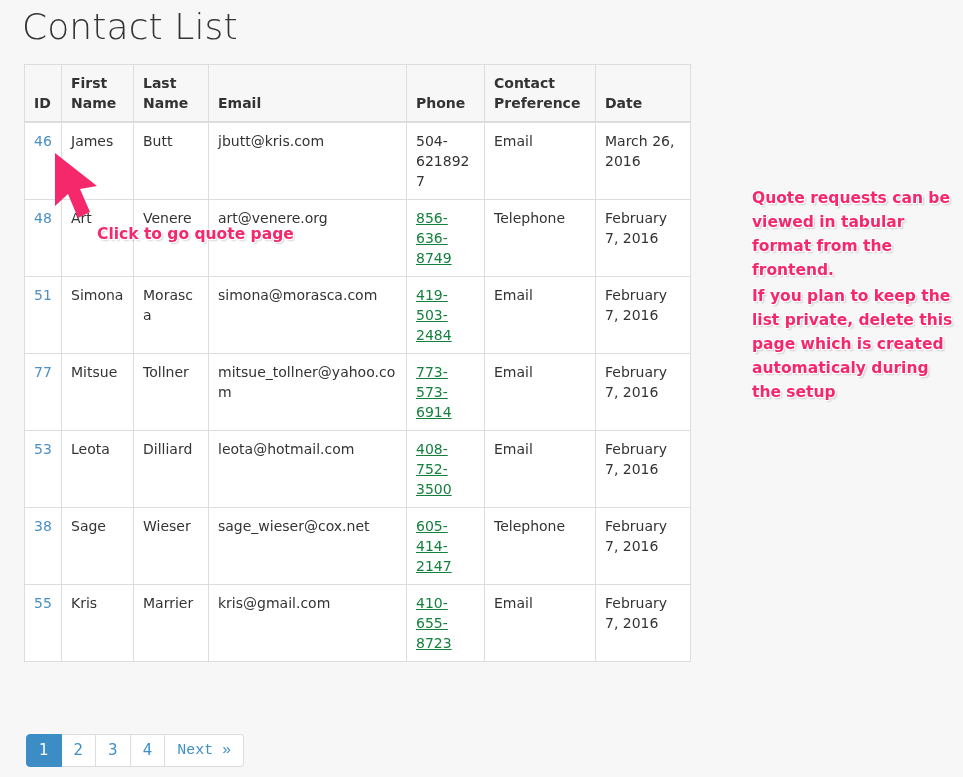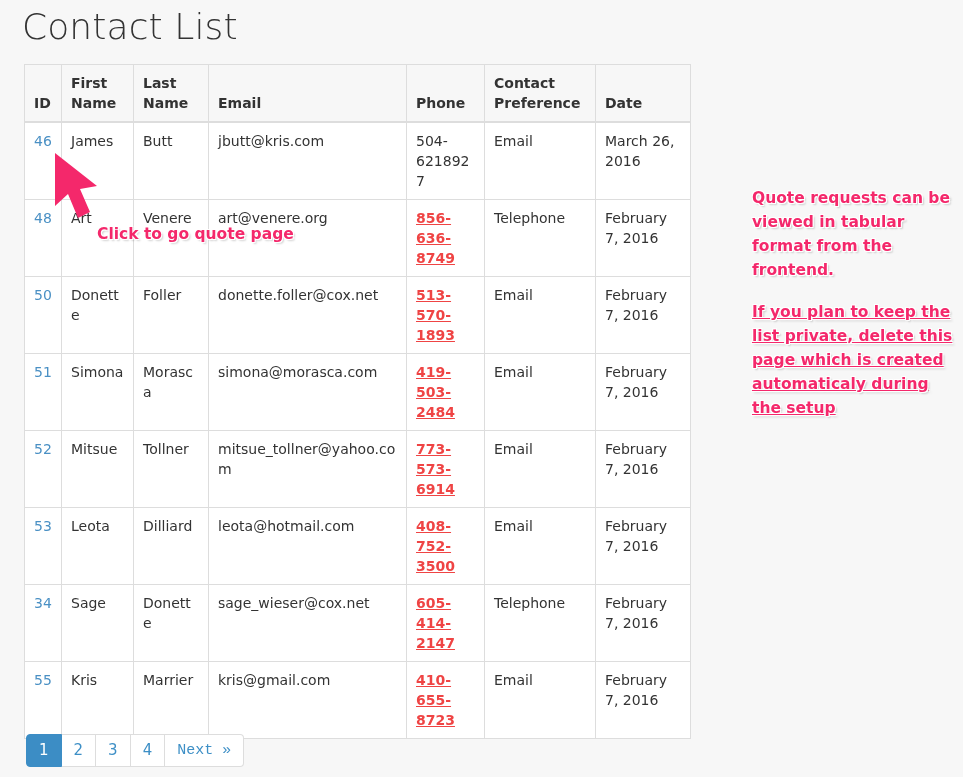--- a/index.html
+++ b/index.html
@@ -87,23 +87,22 @@
   col.c-email { width: 198px; }
   col.c-phone { width: 78px; }
   col.c-pref  { width: 111px; }
   col.c-date  { width: 95px; }
 
   a.id-link {
     color: #4a90c4;
     text-decoration: none;
   }
   a.phone-link {
-    color: #ef4444;
+    color: #15803d;
     text-decoration: underline;
-    font-weight: bold;
   }
 
   
   .pagination {
     position: absolute;
     left: 26px;
     top: 734px;
     display: flex;
     align-items: stretch;
     font-size: 15px;
@@ -154,23 +153,22 @@
        2px 2px 2px rgba(0,0,0,0.18);
   }
   .annot-right-1 {
     left: 752px;
     top: 162px;
     width: 205px;
     margin-top: 24px;
   }
   .annot-right-2 {
     left: 752px;
-    top: 300px;
+    top: 284px;
     width: 205px;
-    text-decoration: underline;
   }
   .annot-click {
     left: 97px;
     top: 222px;
     width: 230px;
     white-space: nowrap;
   }
 
   .arrow-svg {
     position: absolute;
@@ -223,59 +221,50 @@
           <tr>
             <td><a class="id-link" href="#">48</a></td>
             <td>Art</td>
             <td>Venere</td>
             <td>art@venere.org</td>
             <td><a class="phone-link" href="#">856-636-8749</a></td>
             <td>Telephone</td>
             <td>February 7, 2016</td>
           </tr>
           <tr>
-            <td><a class="id-link" href="#">50</a></td>
-            <td>Donette</td>
-            <td>Foller</td>
-            <td>donette.foller@cox.net</td>
-            <td><a class="phone-link" href="#">513-570-1893</a></td>
-            <td>Email</td>
-            <td>February 7, 2016</td>
-          </tr>
-          <tr>
             <td><a class="id-link" href="#">51</a></td>
             <td>Simona</td>
             <td>Morasca</td>
             <td>simona@morasca.com</td>
             <td><a class="phone-link" href="#">419-503-2484</a></td>
             <td>Email</td>
             <td>February 7, 2016</td>
           </tr>
           <tr>
-            <td><a class="id-link" href="#">52</a></td>
+            <td><a class="id-link" href="#">77</a></td>
             <td>Mitsue</td>
             <td>Tollner</td>
             <td>mitsue_tollner@yahoo.com</td>
             <td><a class="phone-link" href="#">773-573-6914</a></td>
             <td>Email</td>
             <td>February 7, 2016</td>
           </tr>
           <tr>
             <td><a class="id-link" href="#">53</a></td>
             <td>Leota</td>
             <td>Dilliard</td>
             <td>leota@hotmail.com</td>
             <td><a class="phone-link" href="#">408-752-3500</a></td>
             <td>Email</td>
             <td>February 7, 2016</td>
           </tr>
           <tr>
-            <td><a class="id-link" href="#">34</a></td>
+            <td><a class="id-link" href="#">38</a></td>
             <td>Sage</td>
-            <td>Donette</td>
+            <td>Wieser</td>
             <td>sage_wieser@cox.net</td>
             <td><a class="phone-link" href="#">605-414-2147</a></td>
             <td>Telephone</td>
             <td>February 7, 2016</td>
           </tr>
           <tr>
             <td><a class="id-link" href="#">55</a></td>
             <td>Kris</td>
             <td>Marrier</td>
             <td>kris@gmail.com</td>

